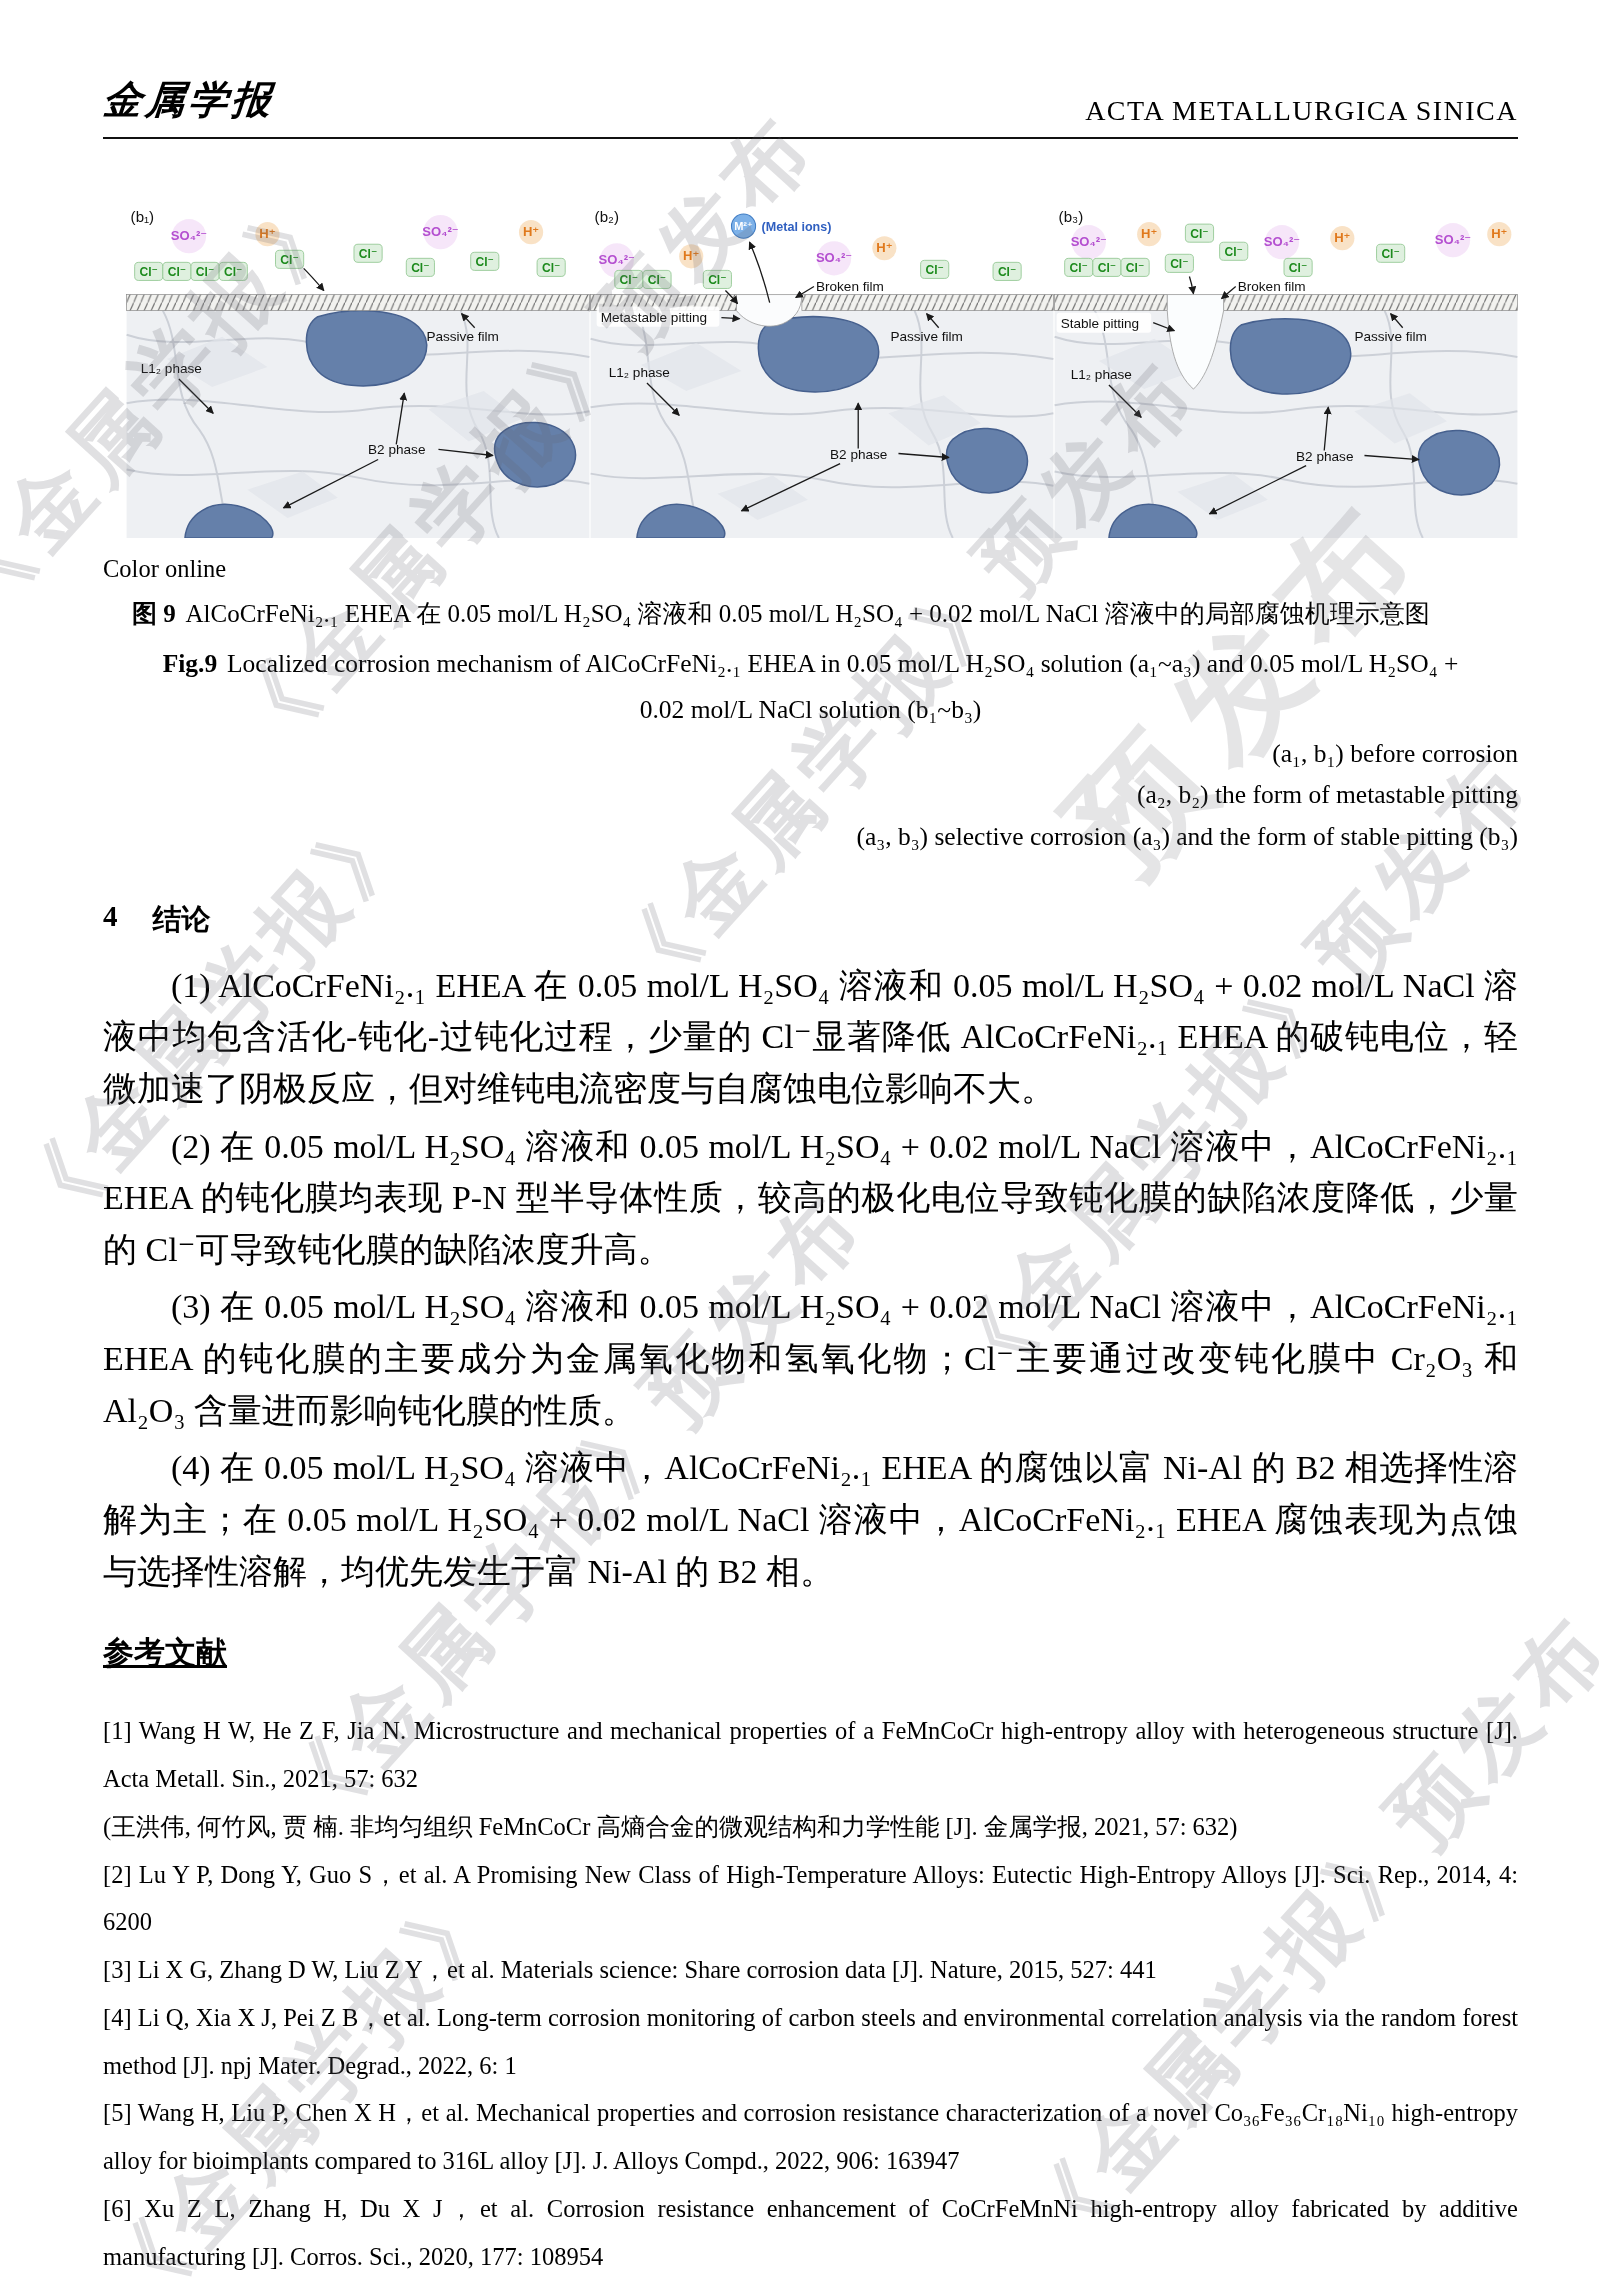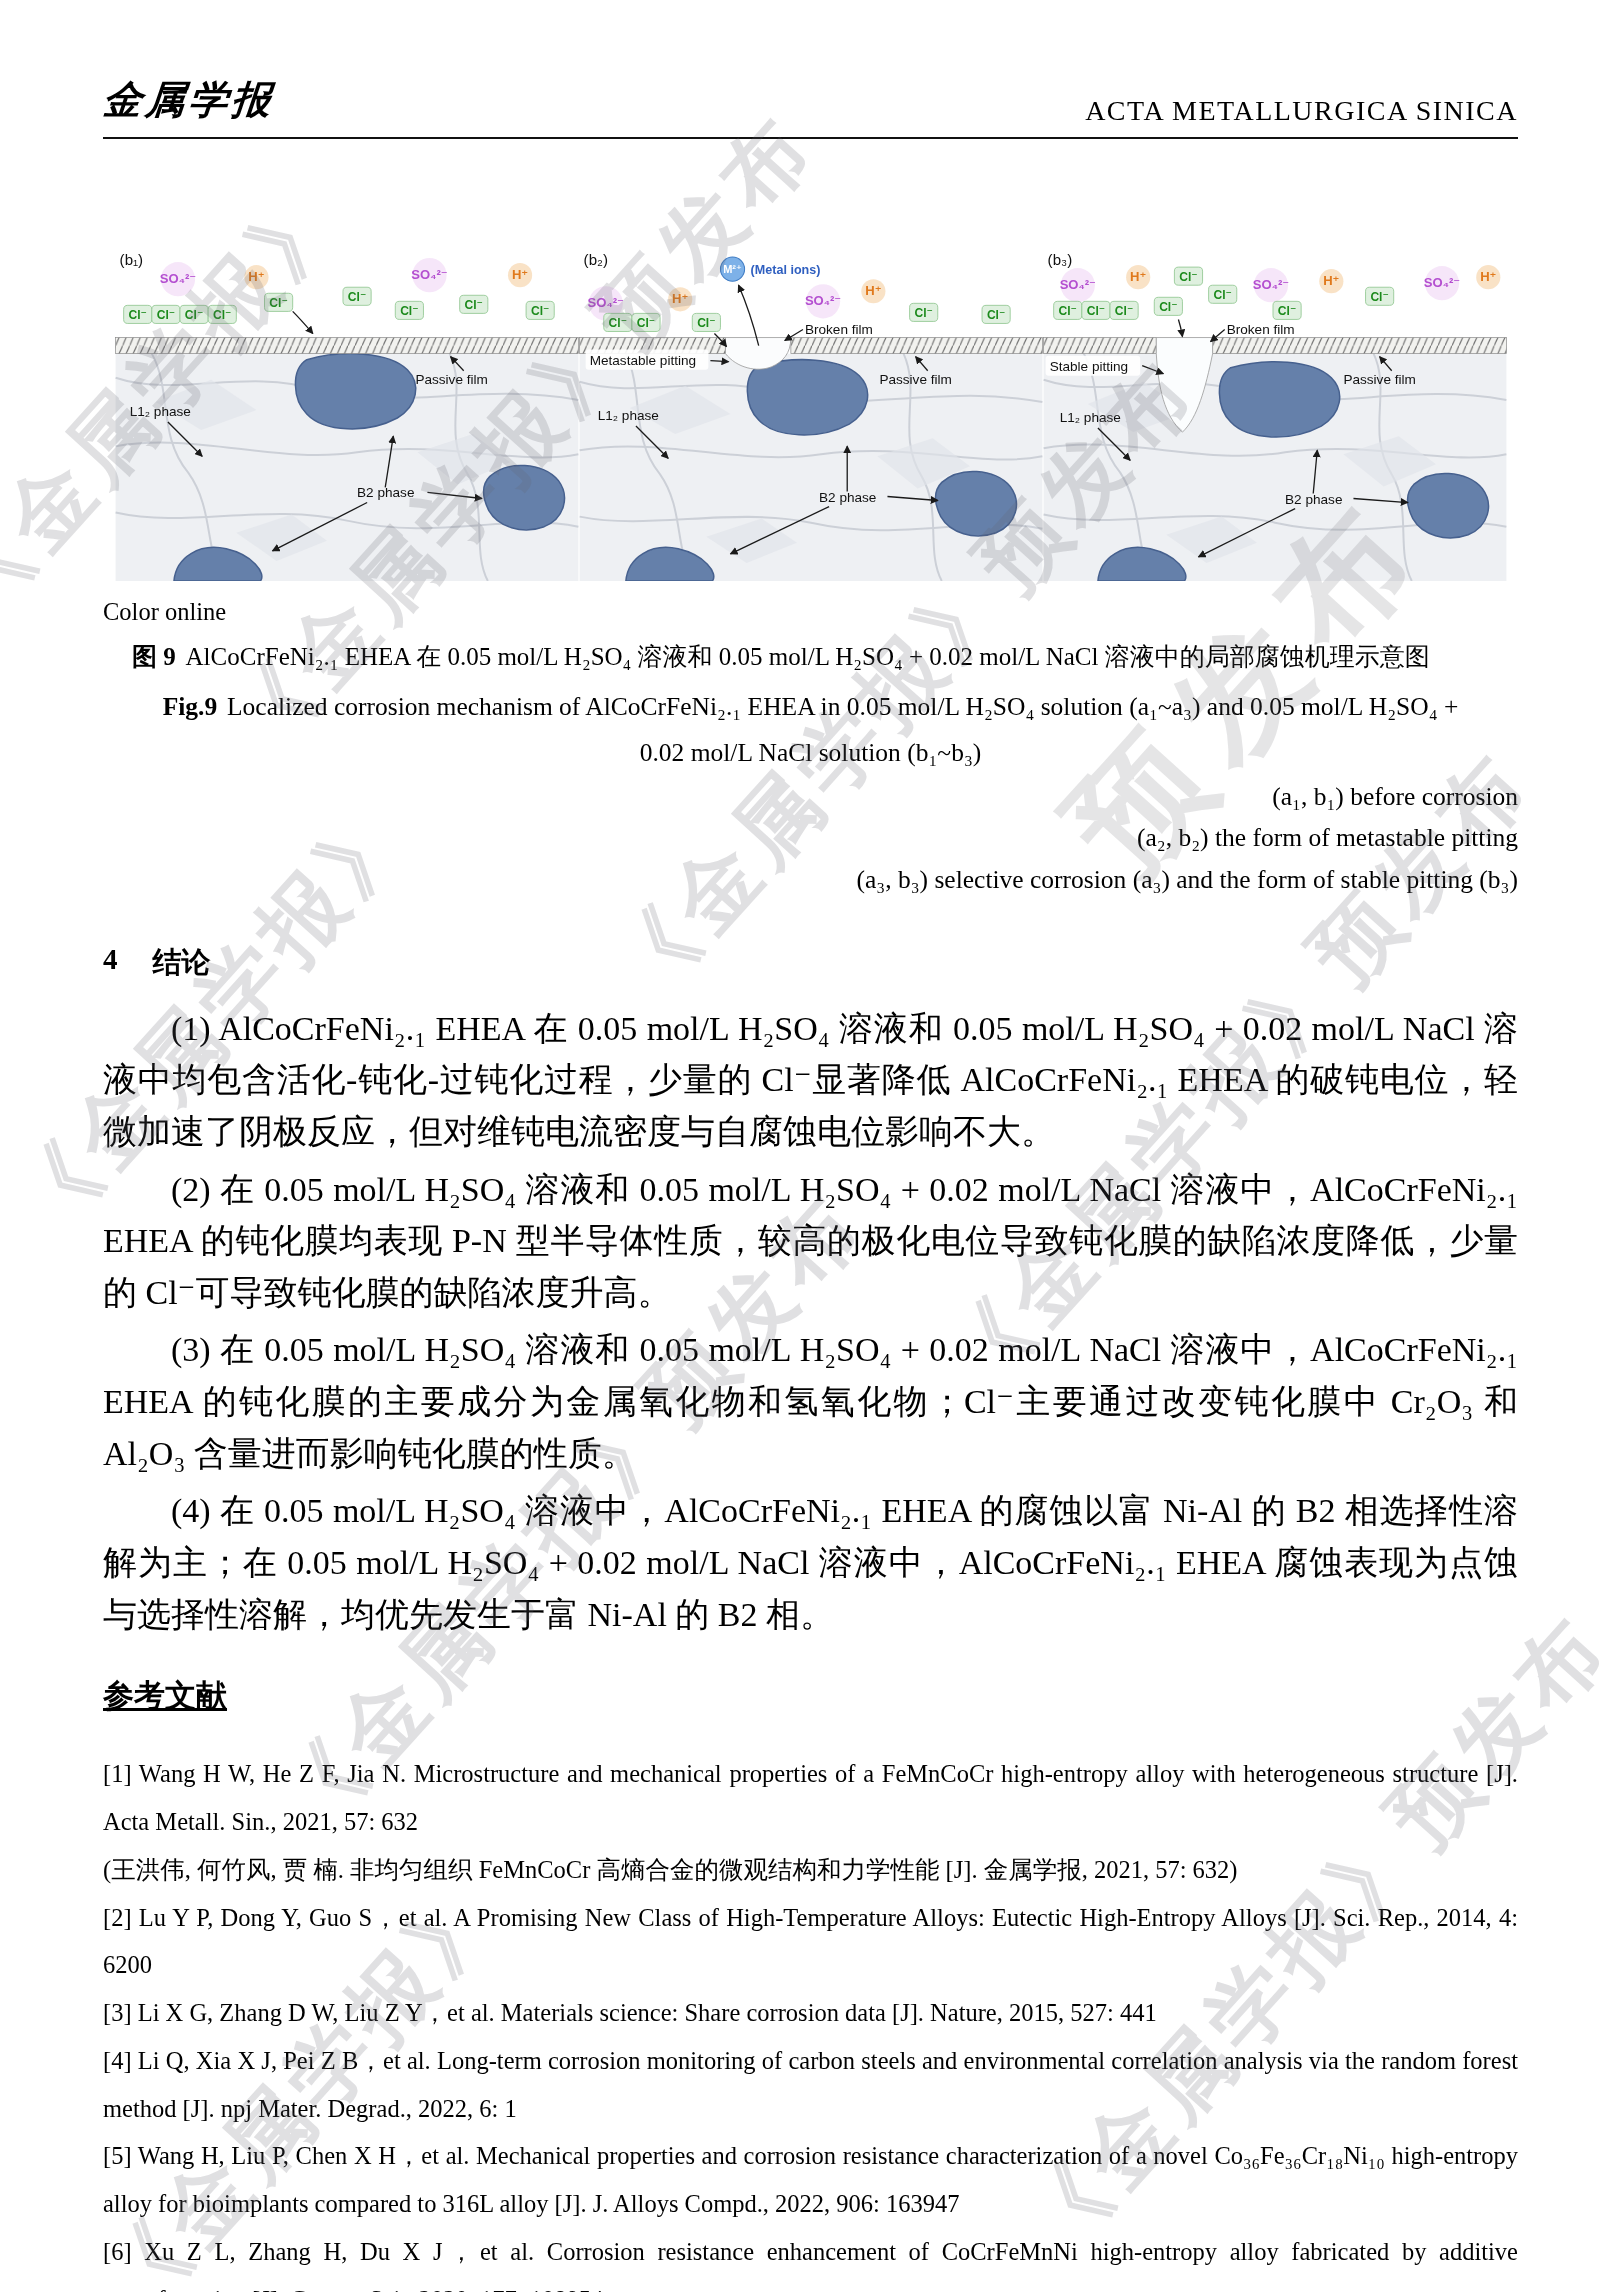--- a/index.html
+++ b/index.html
@@ -21,21 +21,21 @@
     padding-top: 73px; padding-bottom: 9.8px;
     border-bottom: 2.9px solid #111;
   }
   .logo {
     font-size: 39px; font-weight: bold; font-style: italic;
     letter-spacing: 3.9px; transform: skewX(-5deg);
   }
   .jname { font-size: 28px; letter-spacing: 1.5px; }
 
   
-  .figure-row { display: flex; justify-content: center; margin-top: 110px; }
+  .figure-row { display: flex; justify-content: flex-end; margin-top: 67px; }
   .panel { width: 464px; height: 332px; display: block; }
 
   svg text { font-family: "Liberation Sans", "DejaVu Sans", sans-serif; }
   .pl  { font-size: 15px; fill: #111; }
   .ann { font-size: 13.5px; fill: #111; }
   .so4 { font-size: 13px; font-weight: bold; fill: #b44fd0; }
   .hp  { font-size: 13px; font-weight: bold; fill: #e0791c; }
   .clt { font-size: 12px; font-weight: bold; fill: #1c8a1c; }
   .mt  { font-size: 11px; font-weight: bold; fill: #ffffff; }
   .mi  { font-size: 12.5px; font-weight: bold; fill: #2f5fc0; }

